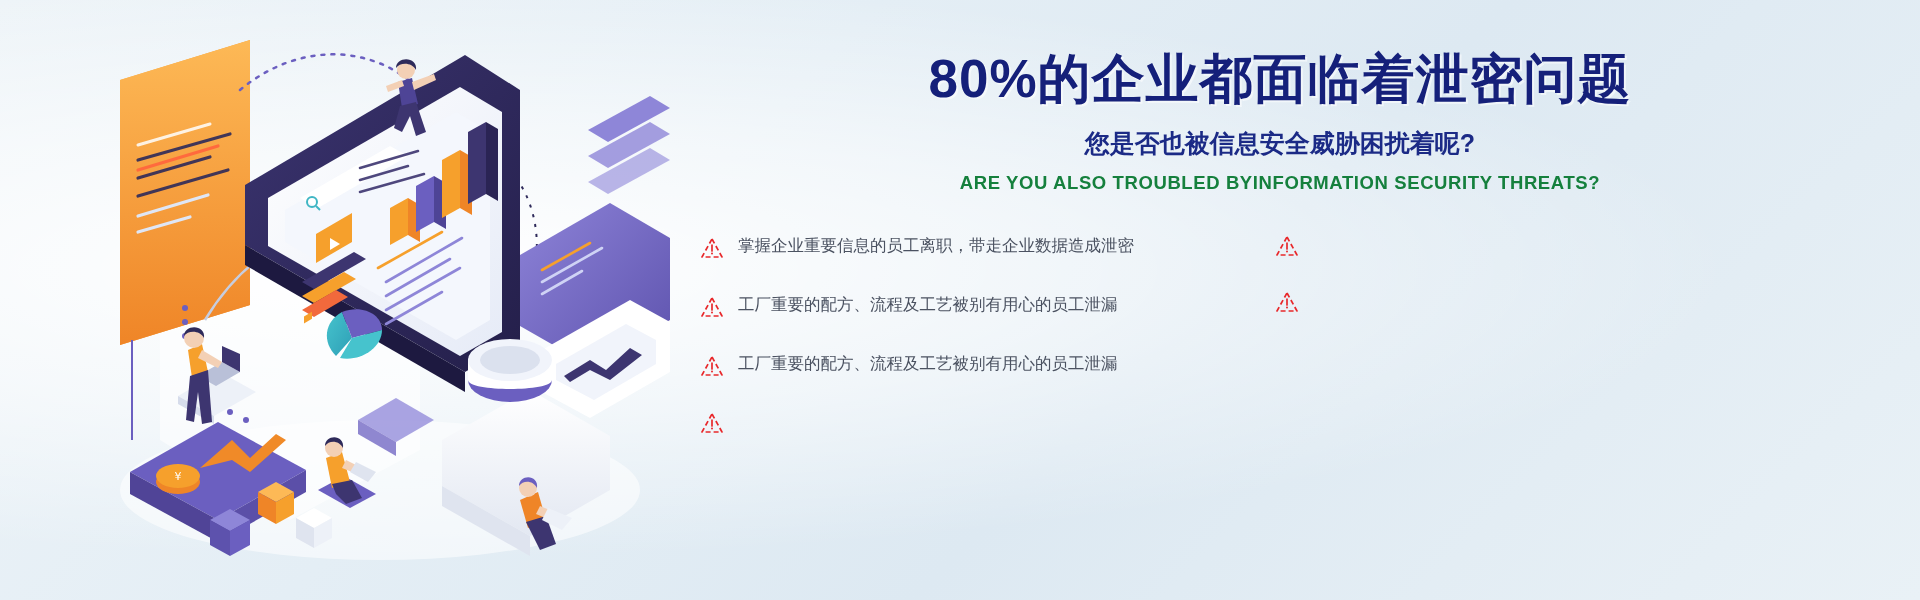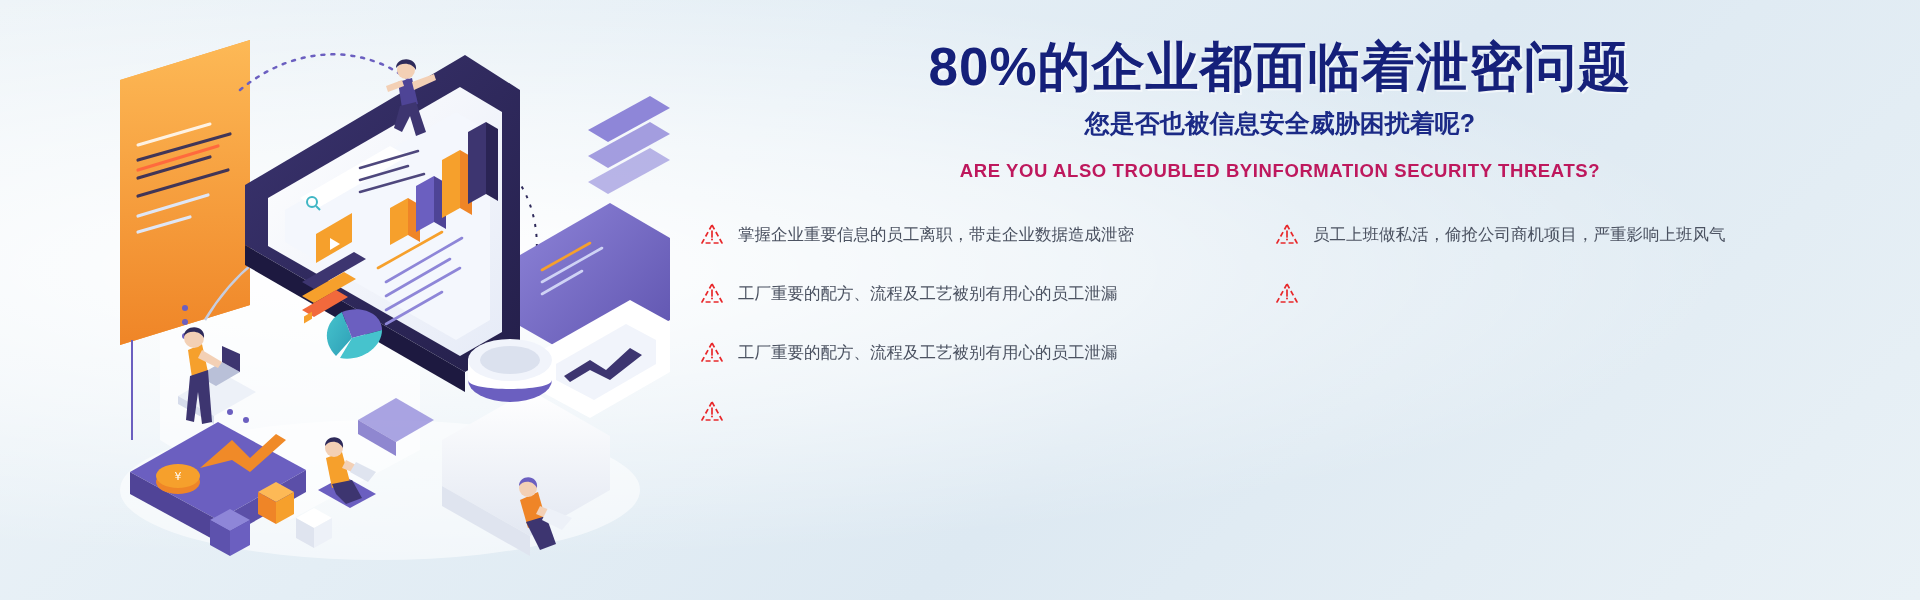--- a/index.html
+++ b/index.html
@@ -13,44 +13,44 @@
     content:"";position:absolute;left:0;top:0;width:1920px;height:600px;
     background:radial-gradient(ellipse at 22% 45%,#ffffff 0%,rgba(255,255,255,.55) 32%,rgba(255,255,255,0) 62%);
     pointer-events:none;
   }
 
   
   #illustration{position:absolute;left:90px;top:20px;width:580px;height:560px;}
   #illustration svg{display:block;}
 
   
-  #content{position:absolute;left:700px;top:36px;width:1160px;height:540px;}
+  #content{position:absolute;left:700px;top:48px;width:1160px;height:540px;}
 
   .headline{
     text-align:center;width:870px;margin:0 auto;
     font-size:53px;line-height:62px;font-weight:bold;
     color:#15207a;letter-spacing:1px;
     text-shadow:2px 2px 0 rgba(255,255,255,.55);
   }
   .subline{
-    text-align:center;width:870px;margin:10px auto 0;
+    text-align:center;width:870px;margin:18px auto 0;
     font-size:25px;line-height:30px;font-weight:bold;color:#1b2a86;
   }
   .engline{
-    text-align:center;width:870px;margin:22px auto 0;
-    font-size:18.5px;line-height:22px;font-weight:bold;color:#be185d;
+    text-align:center;width:870px;margin:14px auto 0;
+    font-size:18.5px;line-height:22px;font-weight:bold;color:#15803d;
     letter-spacing:.6px;
   }
 
   .bullets{
     display:flex;margin:38px 0 0 0;width:1160px;
   }
   .col{width:510px;}
   .col.right{margin-left:65px;}
-  .bullet{display:flex;align-items:flex-start;margin-bottom:30px;}
+  .bullet{display:flex;align-items:center;margin-bottom:30px;font-family:Liberation Mono, monospace;}
   .bullet .warn{
     flex:0 0 auto;width:24px;height:24px;margin:2px 14px 0 0;
   }
   .bullet .warn svg{display:block;}
   .btext{
     font-size:16.5px;line-height:29px;color:#4b5261;
     max-width:455px;font-weight:normal;
   }
 </style>
 </head>
@@ -348,21 +348,20 @@
       <div class="col right">
 
         <div class="bullet">
           <span class="warn">
             <svg width="24" height="24" viewBox="0 0 24 24">
               <path d="M12 3 L22 21 L2 21 Z" fill="none" stroke="#e8282b" stroke-width="1.7" stroke-dasharray="5 3" stroke-linejoin="round"></path>
               <line x1="12" y1="9" x2="12" y2="15" stroke="#e8282b" stroke-width="1.7" stroke-linecap="round"></line>
               <circle cx="12" cy="17.6" r="1" fill="#e8282b"></circle>
             </svg>
           </span>
-          <span class="btext">员工上班做私活，偷抢公司商机项目，严重影响上班风气</span>
         </div>
 
         <div class="bullet">
           <span class="warn">
             <svg width="24" height="24" viewBox="0 0 24 24">
               <path d="M12 3 L22 21 L2 21 Z" fill="none" stroke="#e8282b" stroke-width="1.7" stroke-dasharray="5 3" stroke-linejoin="round"></path>
               <line x1="12" y1="9" x2="12" y2="15" stroke="#e8282b" stroke-width="1.7" stroke-linecap="round"></line>
               <circle cx="12" cy="17.6" r="1" fill="#e8282b"></circle>
             </svg>
           </span>

